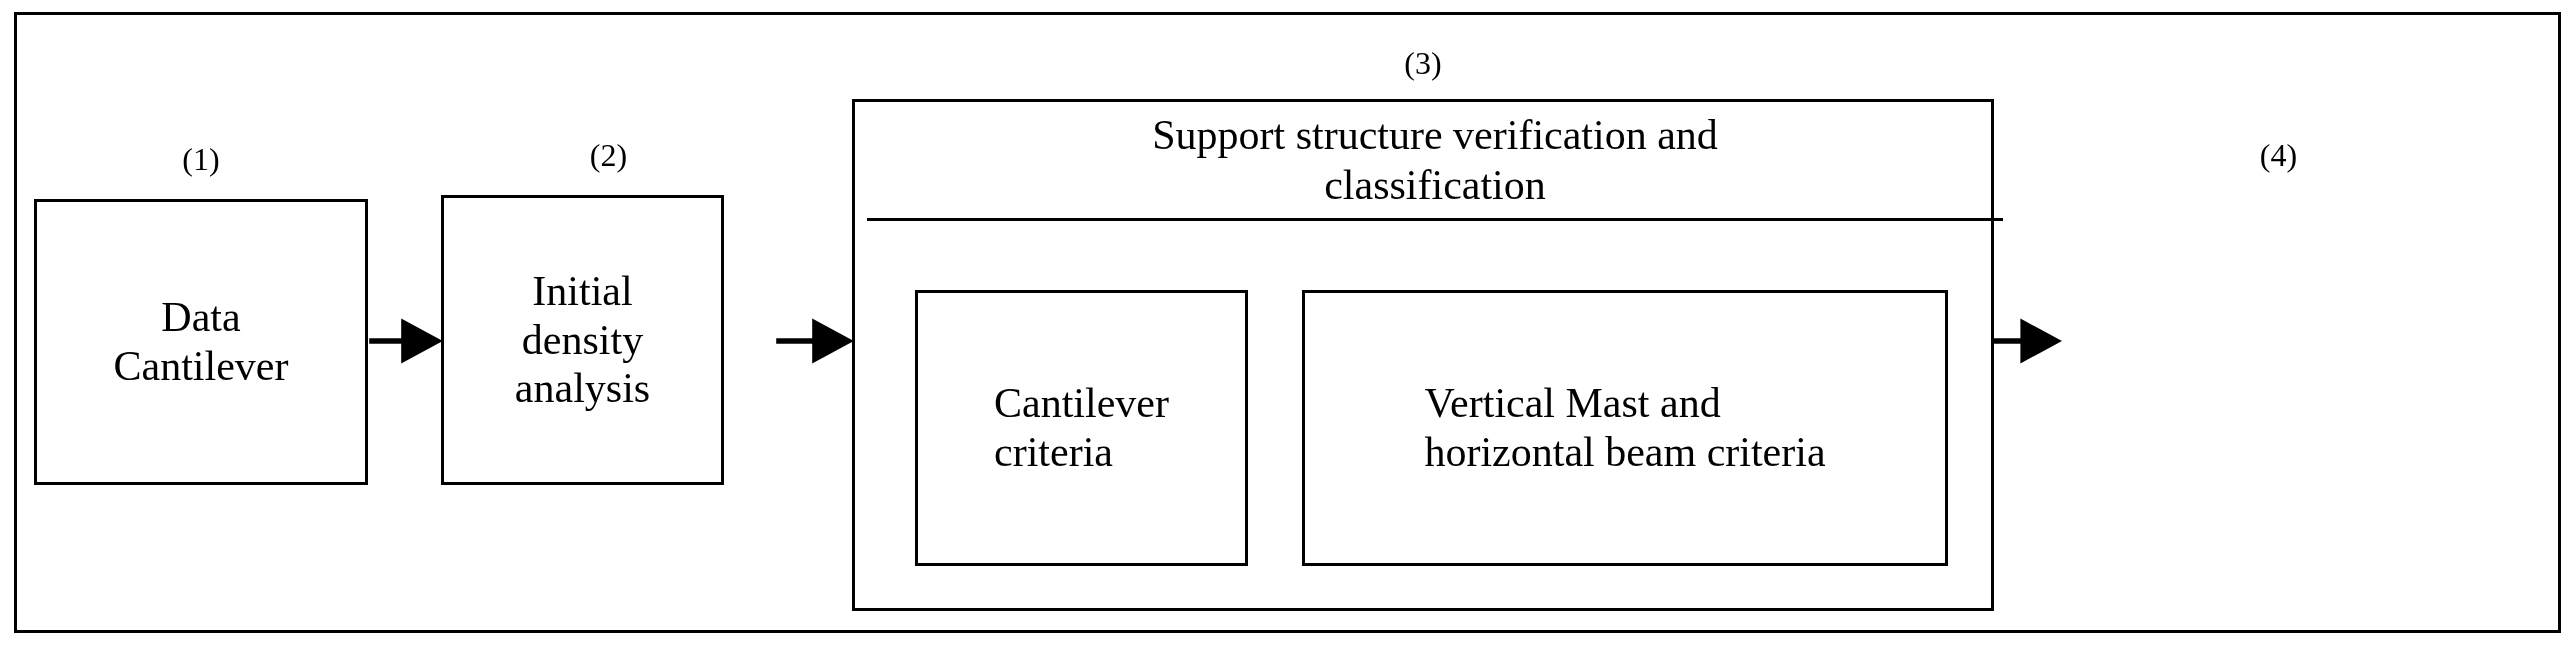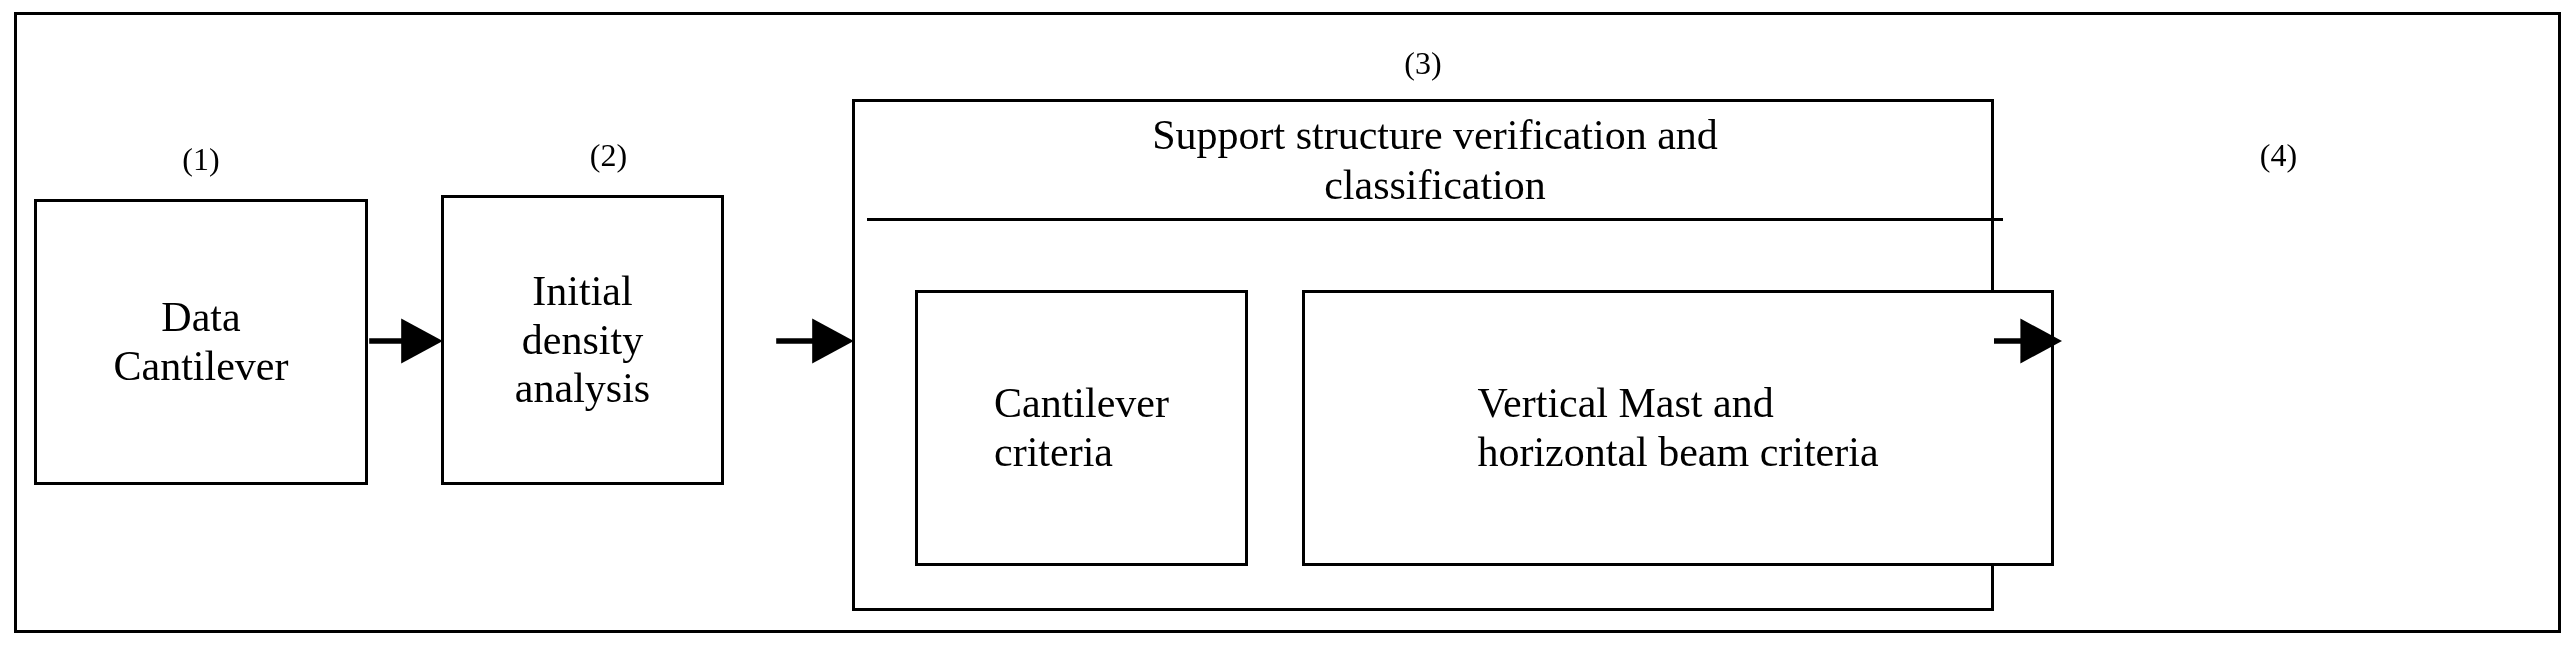--- a/index.html
+++ b/index.html
@@ -125,21 +125,21 @@
   }
   #sub-box-cantilever {
     left: 60px;
     top: 188px;
     width: 333px;
     height: 276px;
   }
   #sub-box-mast {
     left: 447px;
     top: 188px;
-    width: 752px;
+    width: 646px;
     height: 276px;
   }
   
   #box-4 {
     left: 2060px;
     top: 195px;
     width: 437px;
     height: 290px;
   }
   #label-4 {

